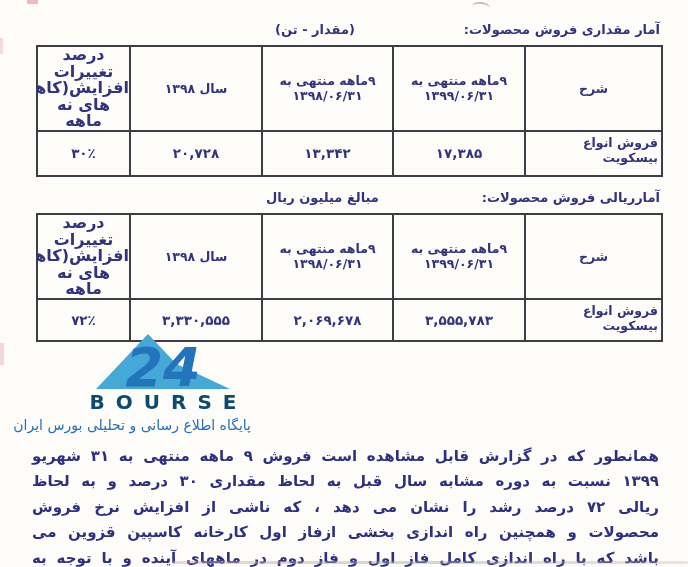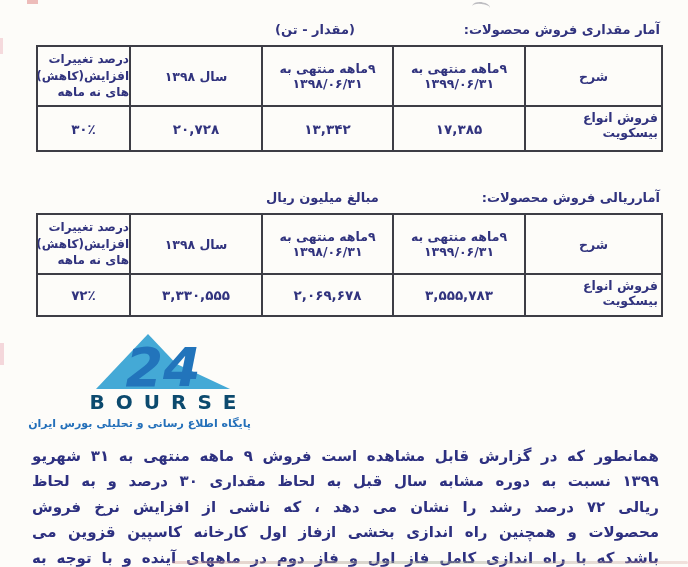--- a/index.html
+++ b/index.html
@@ -10,32 +10,32 @@
   }
   .caption{ position:absolute; font-weight:bold; font-size:13px; direction:rtl; color:var(--ink); white-space:nowrap; }
   .caption.unit{ text-align:center; }
 
   table.fin{
     position:absolute; border-collapse:collapse; table-layout:fixed;
     direction:rtl; color:var(--ink); background:transparent;
   }
   .fin th,.fin td{ border:2px solid var(--border); font-weight:bold; text-align:center; padding:0; overflow:hidden; }
   .fin th{ font-size:12.5px; vertical-align:middle; }
-  .fin .hdr-change span{ display:block; font-size:12px; line-height:16.5px;text-align:right; }
+  .fin .hdr-change span{ display:block; font-size:16px; line-height:16.5px; }
   .fin td.desc{ text-align:right; vertical-align:top; padding:3px 3px 0 11px; font-size:12.5px; }
   .fin td.num{ font-size:13.5px; vertical-align:middle; }
   .pct{ direction:ltr; unicode-bidi:isolate; }
 
   .logo{ position:absolute; left:75px; top:329px; width:176px; text-align:center; }
   .logo svg{ display:block; margin:0 auto; }
   .logo .brand{
     font-size:20px; font-weight:bold; color:#0c4a6e;
     letter-spacing:11px; text-indent:11px; margin-top:-3px; white-space:nowrap;
   }
-  .logo .tagline{ direction:rtl; font-size:11px; font-weight:bold; color:#2470ba; margin-top:3px; white-space:nowrap; }
+  .logo .tagline{ direction:rtl; font-size:14px; font-weight:normal; color:#2470ba; margin-top:3px; white-space:nowrap; }
 
   .commentary{
     position:absolute; left:32px; top:429px; width:627px;
     direction:rtl; text-align:justify; font-weight:bold;
     font-size:15px; line-height:25.4px; word-spacing:4px; letter-spacing:0.1px;
     color:#2d3080;
   }
 
   
   .artifact{ position:absolute; pointer-events:none; }

